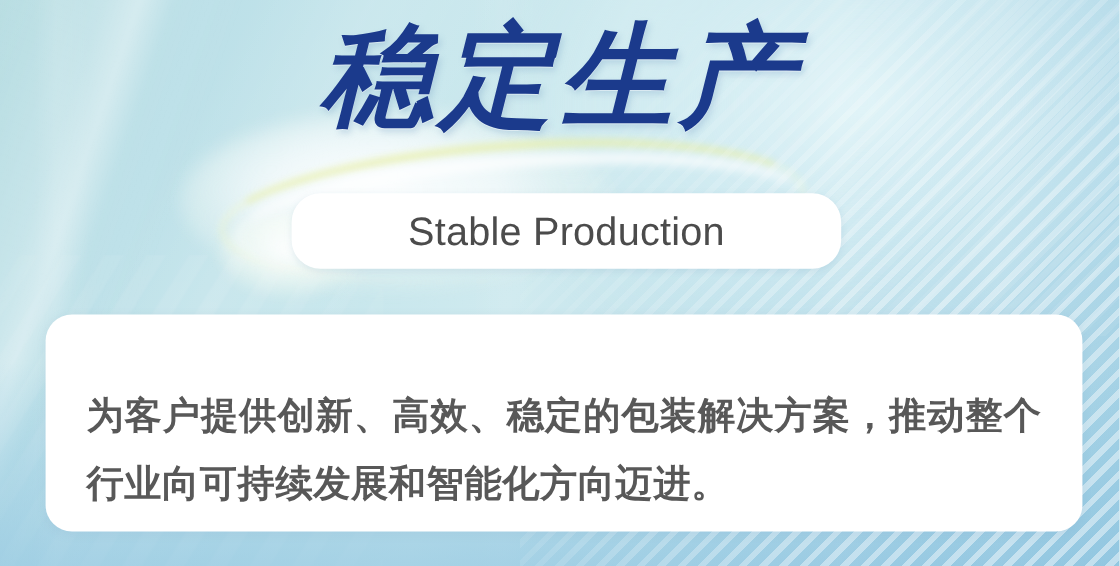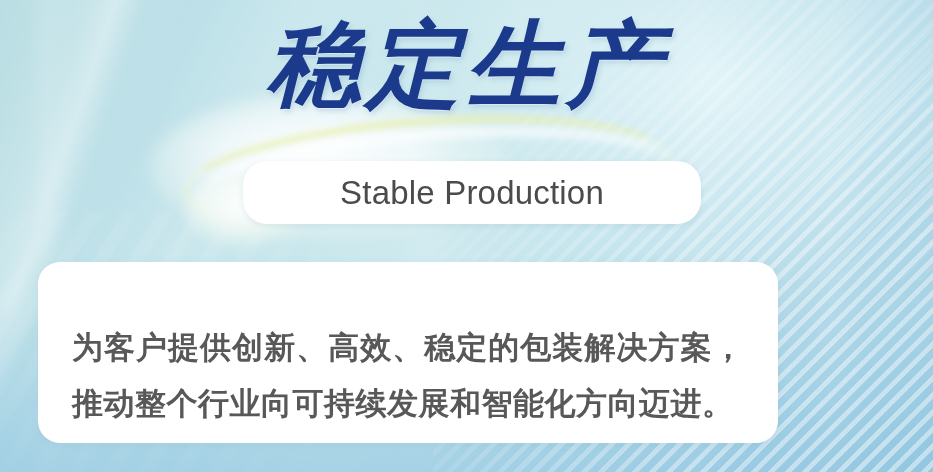--- a/index.html
+++ b/index.html
@@ -282,21 +282,21 @@
     color: #4b4b4b;
     letter-spacing: 0.2px;
     white-space: nowrap;
     line-height: 1;
   }
 
   .body-card {
     position: absolute;
     left: 38px;
     top: 262px;
-    width: 740px;
+    width: 864px;
     height: 181px;
     background: #ffffff;
     border-radius: 22px;
     box-sizing: border-box;
     padding: 26px 34px 0 34px;
     box-shadow: 0 2px 8px rgba(120,160,190,0.12);
   }
 
   .body-text {
     font-family: "DejaVu Sans", "Liberation Sans", sans-serif;

